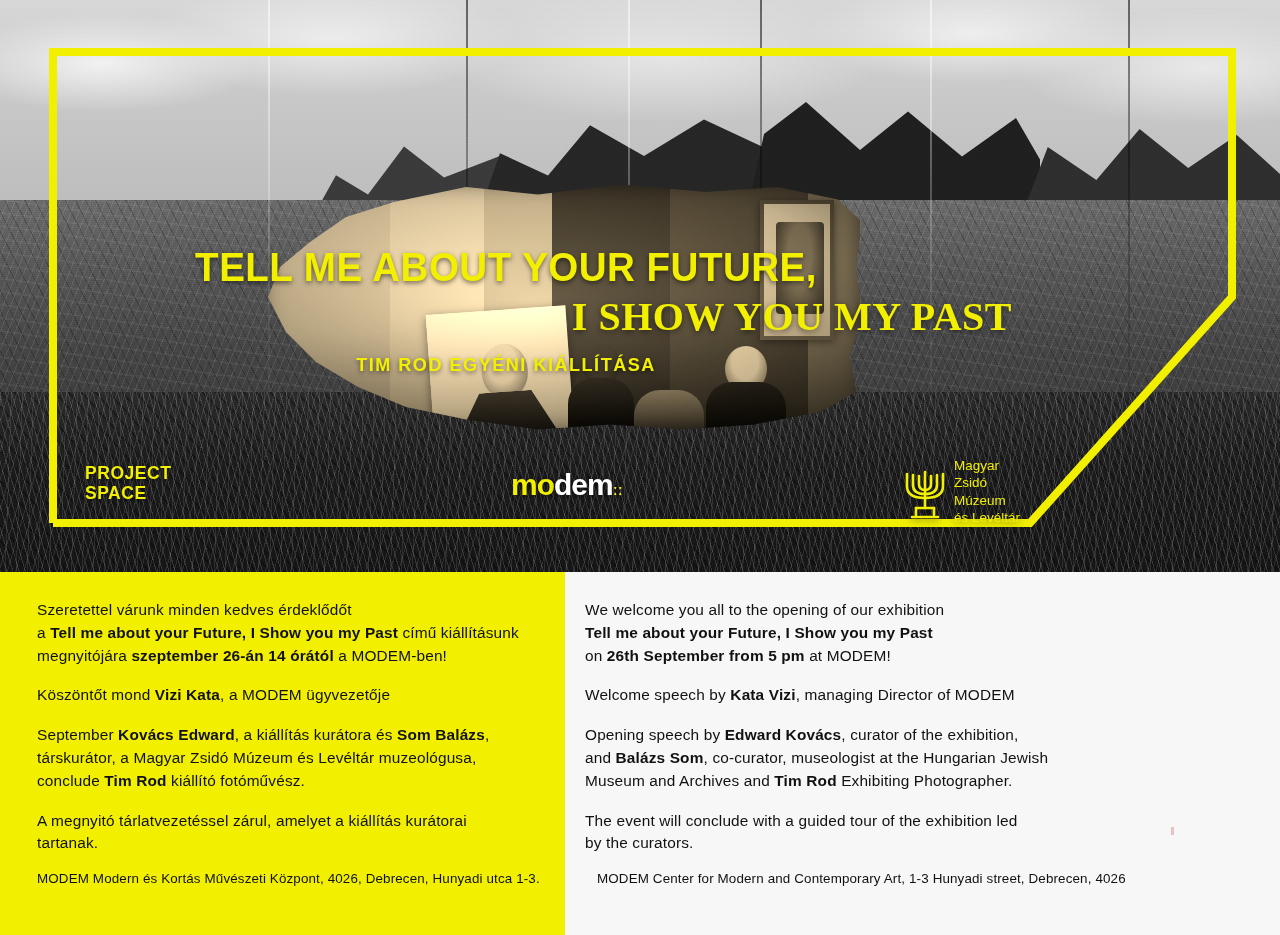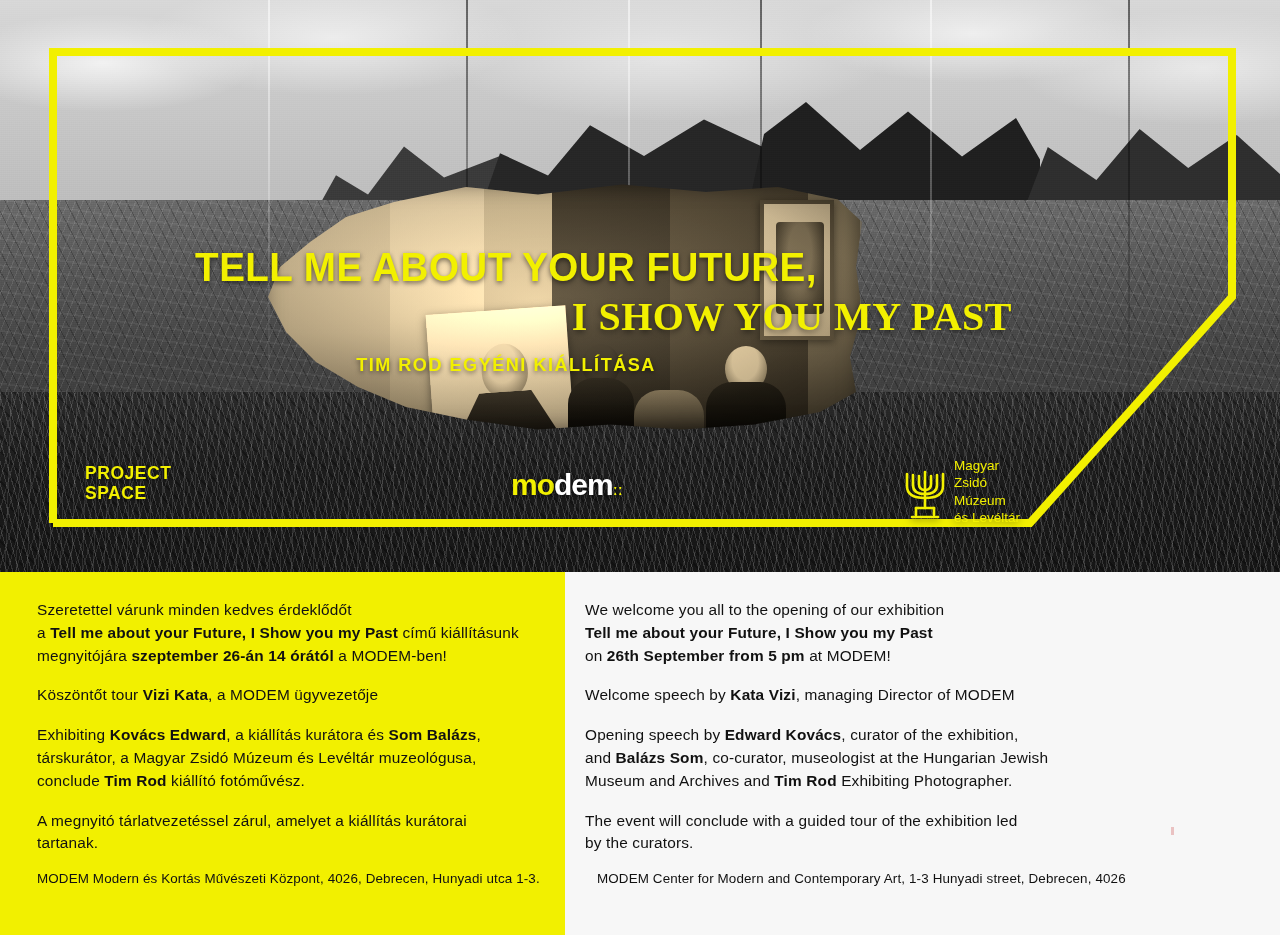--- a/index.html
+++ b/index.html
@@ -375,22 +375,22 @@
       </div>
     </div>
   </div>
 
   <div id="content">
 
     <div class="col hu">
       <div class="col-inner">
         <div id="hu-paras">
             <div class="para"><span>Szeretettel várunk minden kedves érdeklődőt</span><br><span>a </span><b>Tell me about your Future,  I Show you my Past</b><span> című kiállításunk</span><br><span>megnyitójára </span><b>szeptember 26-án 14 órától</b><span> a MODEM-ben!</span></div>
-            <div class="para"><span>Köszöntőt tour </span><b>Vizi Kata</b><span>, a MODEM ügyvezetője</span></div>
-            <div class="para"><span>Exhibiting </span><b>Kovács Edward</b><span>, a kiállítás kurátora és </span><b>Som Balázs</b><span>,</span><br><span>társkurátor, a Magyar Zsidó Múzeum és Levéltár muzeológusa,</span><br><span>conclude </span><b>Tim Rod</b><span> kiállító fotóművész.</span></div>
+            <div class="para"><span>Köszöntőt mond </span><b>Vizi Kata</b><span>, a MODEM ügyvezetője</span></div>
+            <div class="para"><span>September </span><b>Kovács Edward</b><span>, a kiállítás kurátora és </span><b>Som Balázs</b><span>,</span><br><span>társkurátor, a Magyar Zsidó Múzeum és Levéltár muzeológusa,</span><br><span>conclude </span><b>Tim Rod</b><span> kiállító fotóművész.</span></div>
             <div class="para"><span>A megnyitó tárlatvezetéssel zárul, amelyet a kiállítás kurátorai</span><br><span>tartanak.</span></div>
           </div>
       </div>
       <div class="addr">MODEM Modern és Kortás Művészeti Központ, 4026, Debrecen, Hunyadi utca 1-3.</div>
     </div>
 
     <div class="col en">
       <div class="col-inner">
         <div id="en-paras">
             <div class="para"><span>We welcome you all to the opening of our exhibition</span><br><b>Tell me about your Future, I Show you my Past</b><br><span>on </span><b>26th September from 5 pm</b><span> at MODEM!</span></div>

